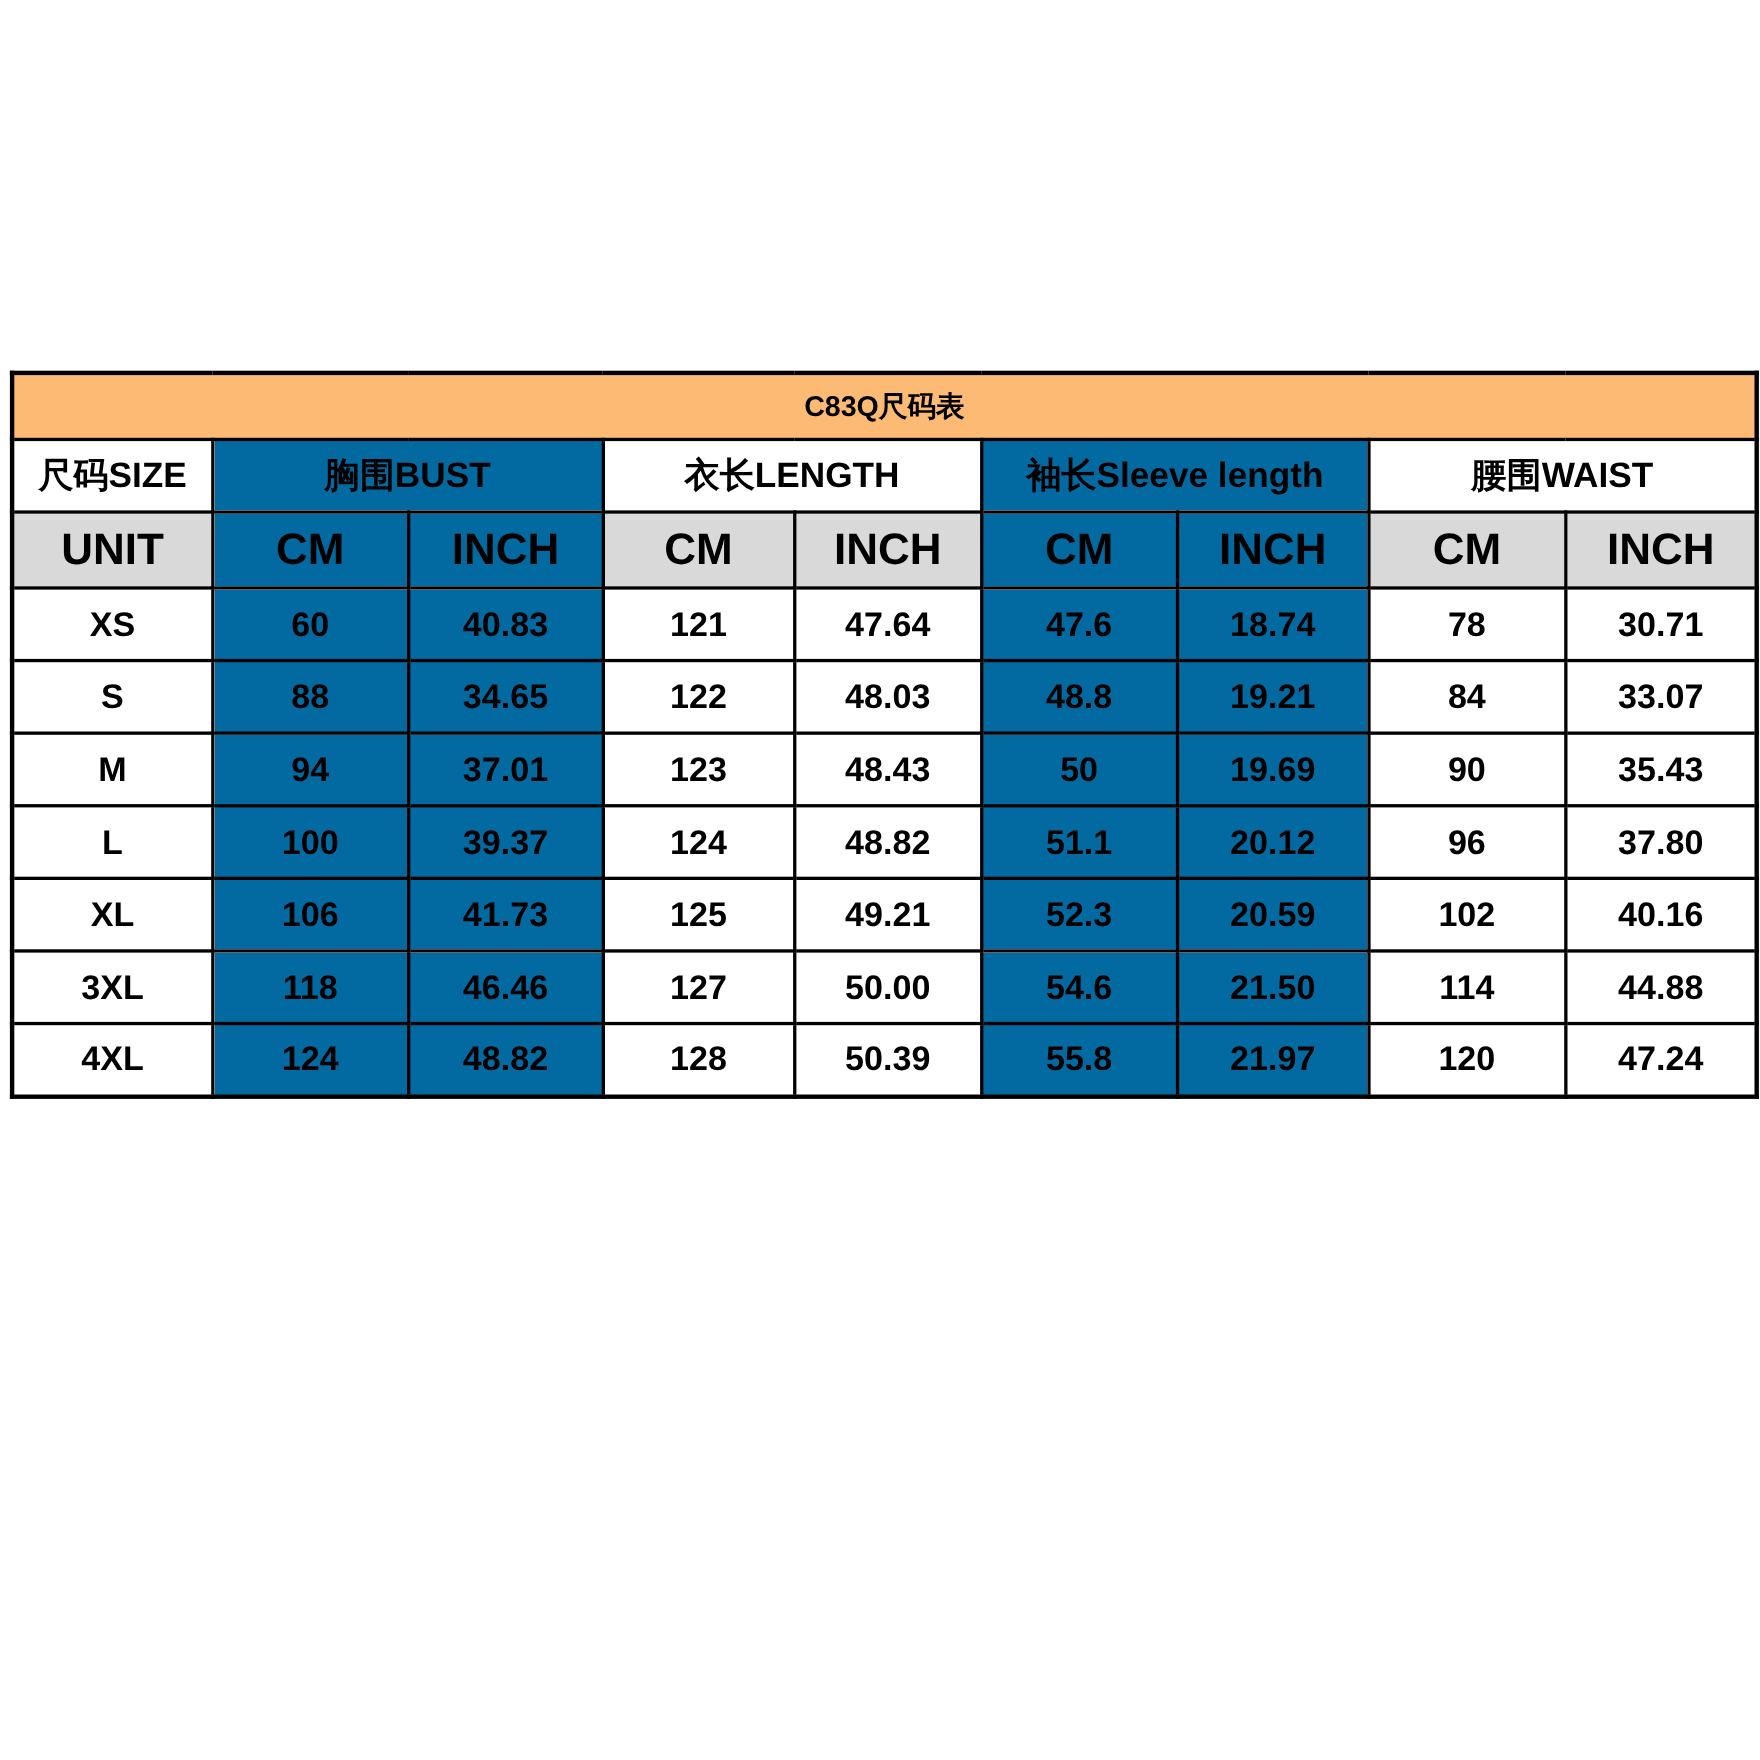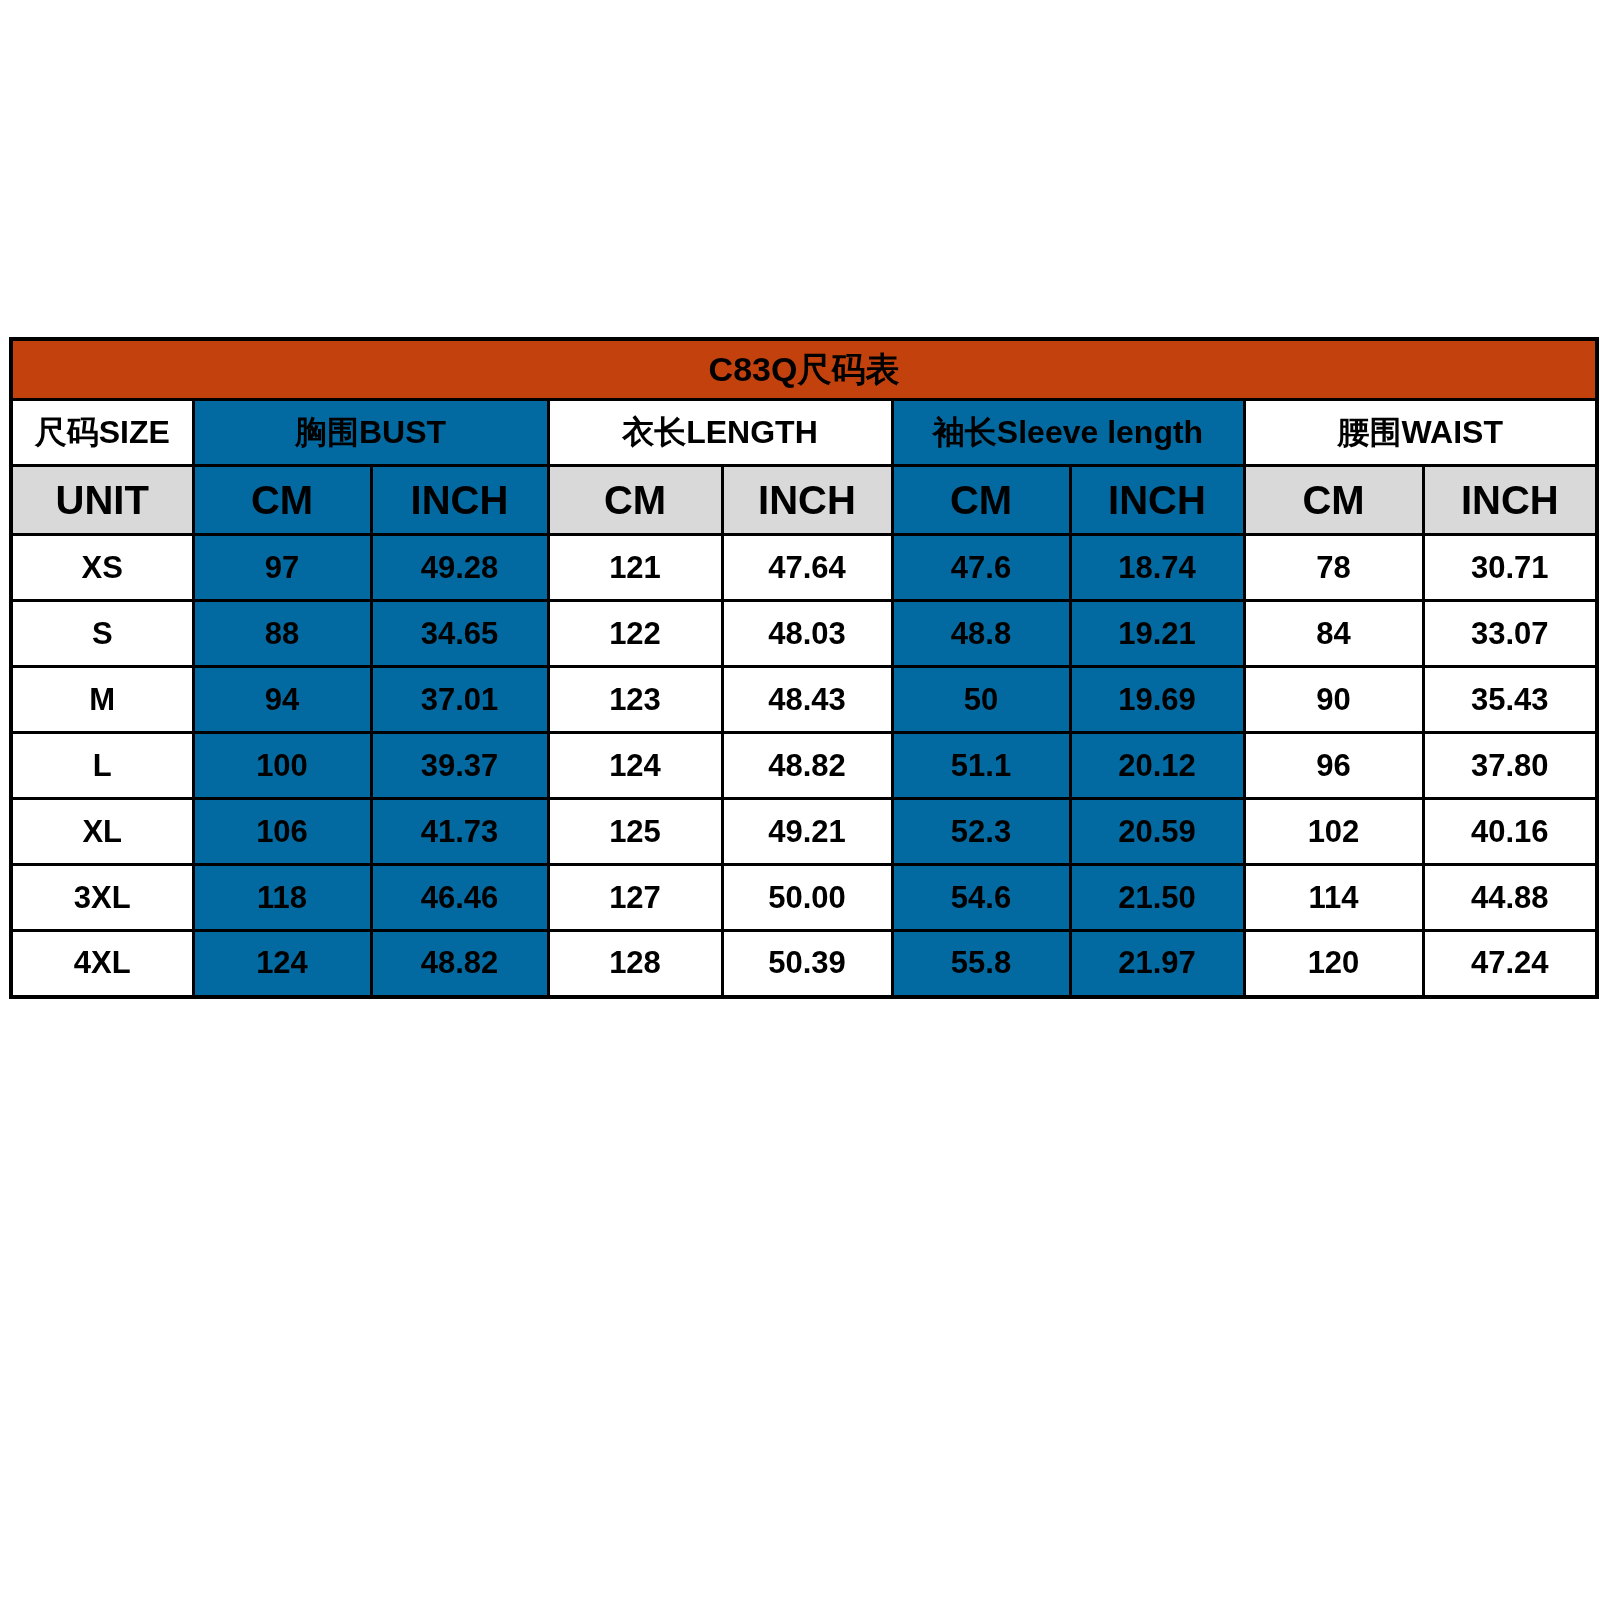--- a/index.html
+++ b/index.html
@@ -34,22 +34,22 @@
     border: 3px solid #000000;
     text-align: center;
     vertical-align: middle;
     font-weight: 700;
     padding: 0;
     overflow: hidden;
     white-space: nowrap;
   }
   tr.title-row th {
     height: 57px;
-    font-size: 34px;
-    background: #c2410c;
+    font-size: 26px;
+    background: #fdba74;
   }
   tr.group-row th {
     height: 63px;
     font-size: 32px;
   }
   tr.unit-row th {
     height: 66px;
     font-size: 40px;
   }
   tbody tr.data-row {
@@ -98,22 +98,22 @@
           <th class="c-gray">INCH</th>
           <th class="c-blue">CM</th>
           <th class="c-blue">INCH</th>
           <th class="c-gray">CM</th>
           <th class="c-gray">INCH</th>
         </tr>
       </thead>
       <tbody>
         <tr class="data-row">
           <th class="c-white">XS</th>
-          <td class="c-blue">97</td>
-          <td class="c-blue">49.28</td>
+          <td class="c-blue">60</td>
+          <td class="c-blue">40.83</td>
           <td class="c-white">121</td>
           <td class="c-white">47.64</td>
           <td class="c-blue">47.6</td>
           <td class="c-blue">18.74</td>
           <td class="c-white">78</td>
           <td class="c-white">30.71</td>
         </tr>
         <tr class="data-row">
           <th class="c-white">S</th>
           <td class="c-blue">88</td>

